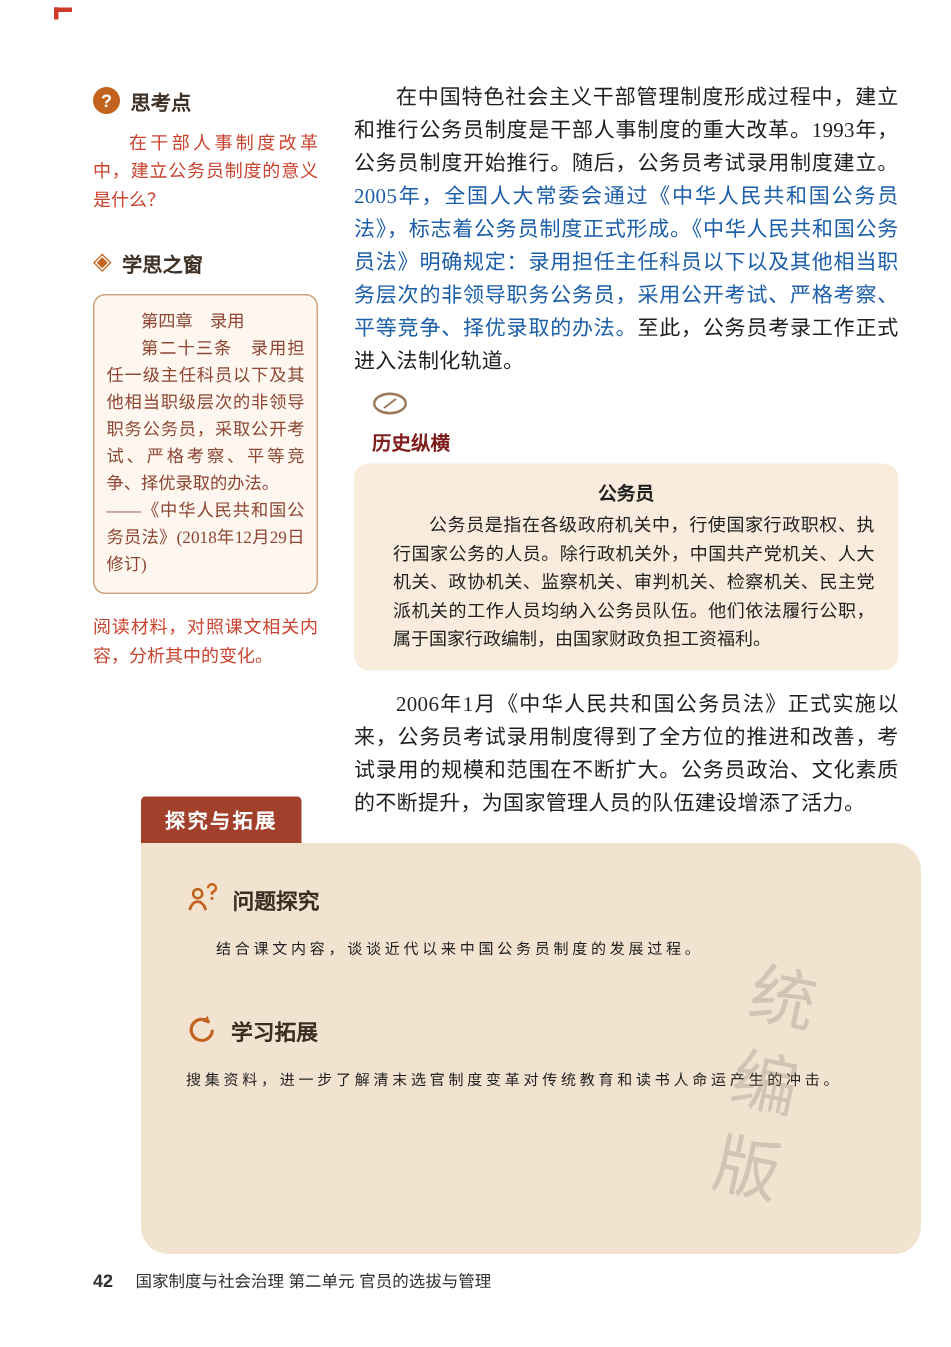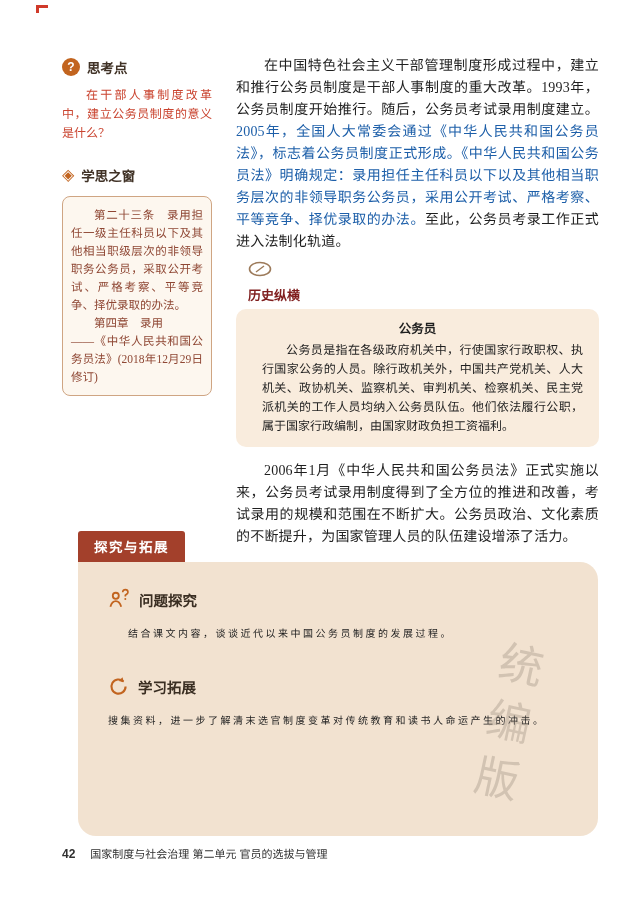--- a/index.html
+++ b/index.html
@@ -51,21 +51,21 @@
   }
   .hist-box { margin-top:5px; background:#f9ecdd; border-radius:10px; padding:9px 16px 11px; }
   .hist-title {
     text-align:center; font-weight:700; font-size:12.5px; color:#1f1f1f; margin-bottom:4px;
     font-family:"Liberation Sans",sans-serif;
   }
   .hist-body { font-size:12px; line-height:19px; color:#1f1f1f; text-align:justify; text-indent:2em;margin-left:10px; }
   .para2 { margin-top:13px; }
 
   
-  .explore { position:absolute; left:62px; top:531px; width:536px;padding-left:16px; }
+  .explore { position:absolute; left:78px; top:531px; width:536px;padding-left:16px; }
   .explore-tab {
     display:inline-block; background:#a3402b; color:#fff;
     font-family:"Liberation Sans",sans-serif; font-weight:700; font-size:13.5px;
     padding:5px 16px 6px; border-radius:3px 3px 0 0; letter-spacing:1.5px;
   }
   .explore-box {
     background:#f2e2d0; border-radius:0 18px 18px 18px;
     padding:26px 30px; height:274px;
   }
   .exp-section + .exp-section { margin-top:30px; }
@@ -111,25 +111,26 @@
       <p class="red-text indent tp-question">在干部人事制度改革中，建立公务员制度的意义是什么？</p>
     </div>
 
     <div class="lw-block">
       <div class="side-header">
         <span class="diamond-icon">◈</span>
         <span>学思之窗</span>
       </div>
 
       <div class="quote-box">
+        <div class="indent">第四章　录用</div>
         <div class="indent">第二十三条　录用担任一级主任科员以下及其他相当职级层次的非领导职务公务员，采取公开考试、严格考察、平等竞争、择优录取的办法。</div>
-        <div class="indent">第四章　录用</div>
         <div>——《中华人民共和国公务员法》(2018年12月29日修订)</div>
       </div>
 
+      <p class="red-text lw-task">阅读材料，对照课文相关内容，分析其中的变化。</p>
     </div>
 
   </aside>
 
   <section class="main">
 
     <p class="para"><span>在中国特色社会主义干部管理制度形成过程中，建立和推行公务员制度是干部人事制度的重大改革。1993年，公务员制度开始推行。随后，公务员考试录用制度建立。</span><span class="blue">2005年，全国人大常委会通过《中华人民共和国公务员法》，标志着公务员制度正式形成。《中华人民共和国公务员法》明确规定：录用担任主任科员以下以及其他相当职务层次的非领导职务公务员，采用公开考试、严格考察、平等竞争、择优录取的办法。</span><span>至此，公务员考录工作正式进入法制化轨道。</span></p>
 
     <div class="hist-header">
       <span class="exp-icon">

